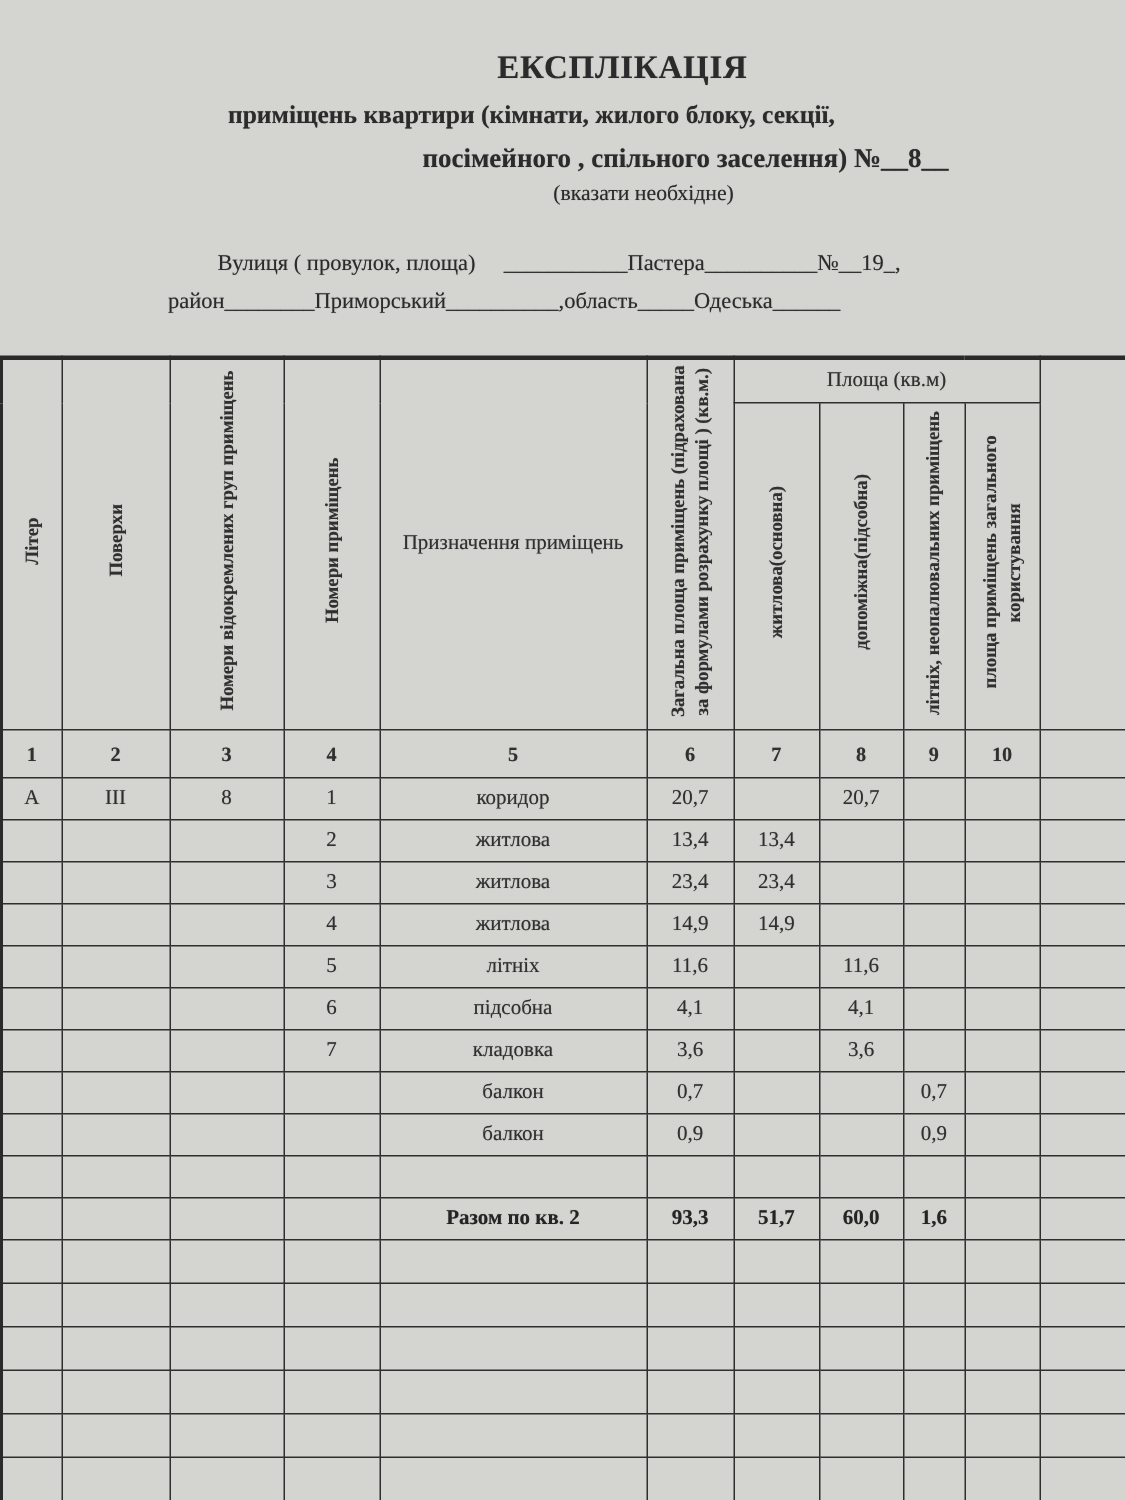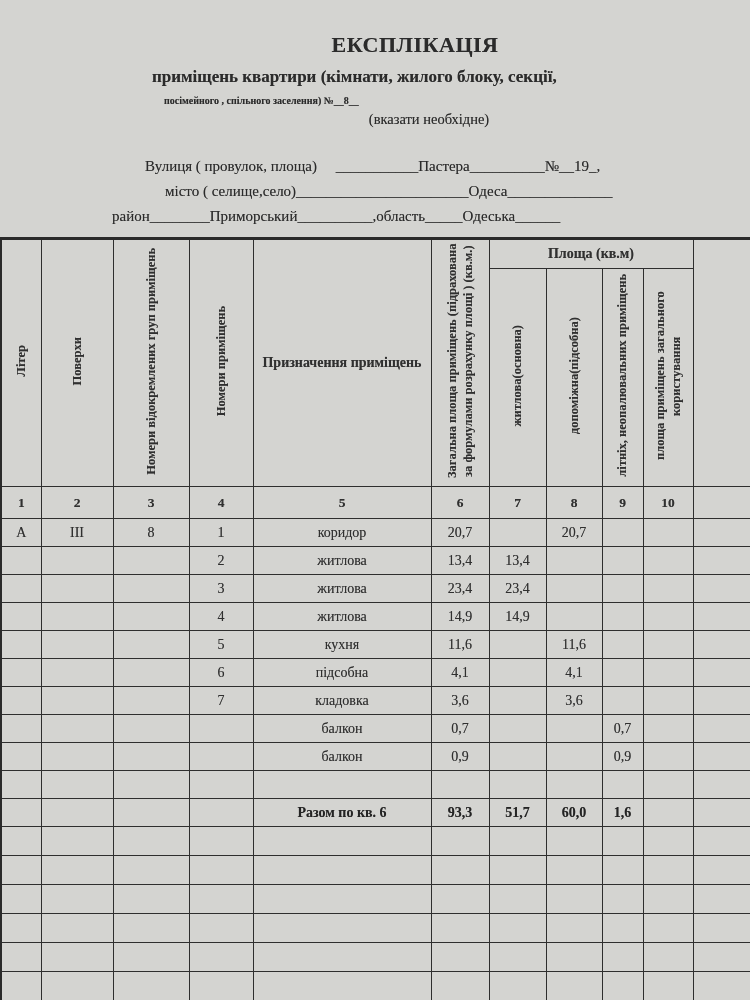--- a/index.html
+++ b/index.html
@@ -12,21 +12,21 @@
     background-image:
       linear-gradient(90deg, rgba(0,0,0,0.16) 0px, rgba(0,0,0,0) 14px),
       linear-gradient(90deg, rgba(0,0,0,0) 720px, rgba(0,0,0,0.08) 750px),
       linear-gradient(180deg,#646464 0px,#757573 28px,#8e8e8c 62px,#a9a9a6 102px,#c0c0bd 150px,#cecec b 205px,#d4d4d1 250px,#d6d6d3 420px,#d2d2cf 780px,#cdcdca 1000px);
     background-color:#d4d4d1;
     text-shadow:0 0 0.6px rgba(30,30,30,0.45);
   }
   .hdr{position:absolute;top:0;left:0;width:750px;}
   .title{margin-top:32px;padding-left:80px;text-align:center;font-size:22px;font-weight:bold;letter-spacing:0.5px;}
   .sub1{margin:9px 0 0 152px;font-size:17px;font-weight:bold;}
-  .sub2{margin:8px 0 0 164px;font-size:10px;font-weight:bold;}
+  .sub2{margin:8px 0 0 164px;font-size:18px;font-weight:bold;text-align:center;}
   .note{margin:5px 0 0 0;padding-left:108px;text-align:center;font-size:14.5px;}
   .addr{font-size:15px;white-space:pre;}
   .a1{margin:30px 0 0 145px;}
   .a2{margin:8px 0 0 165px;}
   .a3{margin:8px 0 0 112px;}
 
   table.expl{
     position:absolute;top:237px;left:0px;
     width:753px;
     border-collapse:collapse;table-layout:fixed;
@@ -39,22 +39,22 @@
     font-size:14px;color:#303030;
     overflow:hidden;
   }
   table.expl{border:2px solid #2a2a2a;border-top-width:3.5px;}
   tr.r1{height:30px;}
   tr.r2{height:218px;}
   tr.r3{height:32px;}
   tr.r3 td{font-weight:bold;font-size:13.5px;}
   tbody tr{height:28px;}
   tbody tr.trail{height:29px;}
-  td.purpose-hd{font-weight:bold;font-size:14.5px;line-height:1.55;}
-  td.area-hd{font-weight:bold;font-size:14.5px;}
+  td.purpose-hd{font-weight:normal;font-size:14.5px;line-height:1.55;}
+  td.area-hd{font-weight:normal;font-size:14.5px;}
   .rot span{
     writing-mode:vertical-rl;
     transform:rotate(180deg);
     display:inline-block;
     font-weight:bold;
     font-size:12.5px;
     line-height:1.3;
     white-space:normal;
   }
   .rot-tall span{max-height:240px;}
@@ -65,21 +65,20 @@
 <body>
 
 <div class="page">
 
   <div class="hdr">
     <div class="title">ЕКСПЛІКАЦІЯ</div>
     <div class="sub1">приміщень  квартири (кімнати, жилого блоку, секції,</div>
     <div class="sub2">посімейного , спільного заселення) №__8__</div>
     <div class="note">(вказати необхідне)</div>
     <div class="addr a1">Вулиця ( провулок, площа)     ___________Пастера__________№__19_,</div>
-    <div class="addr a2">місто ( селище,село)_______________________Одеса______________</div>
     <div class="addr a3">район________Приморський__________,область_____Одеська______</div>
   </div>
 
   <table class="expl">
     <colgroup>
       <col style="width:40px">
         <col style="width:72px">
         <col style="width:76px">
       <col style="width:64px">
         <col style="width:178px">
@@ -172,21 +171,21 @@
           <td></td>
           <td></td>
           <td></td>
           <td></td>
         </tr>
         <tr>
           <td></td>
           <td></td>
           <td></td>
           <td>5</td>
-          <td>кухня</td>
+          <td>літніх</td>
           <td>11,6</td>
           <td></td>
           <td>11,6</td>
           <td></td>
           <td></td>
           <td></td>
         </tr>
         <tr>
           <td></td>
           <td></td>
@@ -250,21 +249,21 @@
           <td></td>
           <td></td>
           <td></td>
           <td></td>
         </tr>
         <tr class="total">
           <td></td>
           <td></td>
           <td></td>
           <td></td>
-          <td>Разом по кв. 6</td>
+          <td>Разом по кв. 2</td>
           <td>93,3</td>
           <td>51,7</td>
           <td>60,0</td>
           <td>1,6</td>
           <td></td>
           <td></td>
         </tr>
         <tr class="trail">
           <td></td>
           <td></td>

